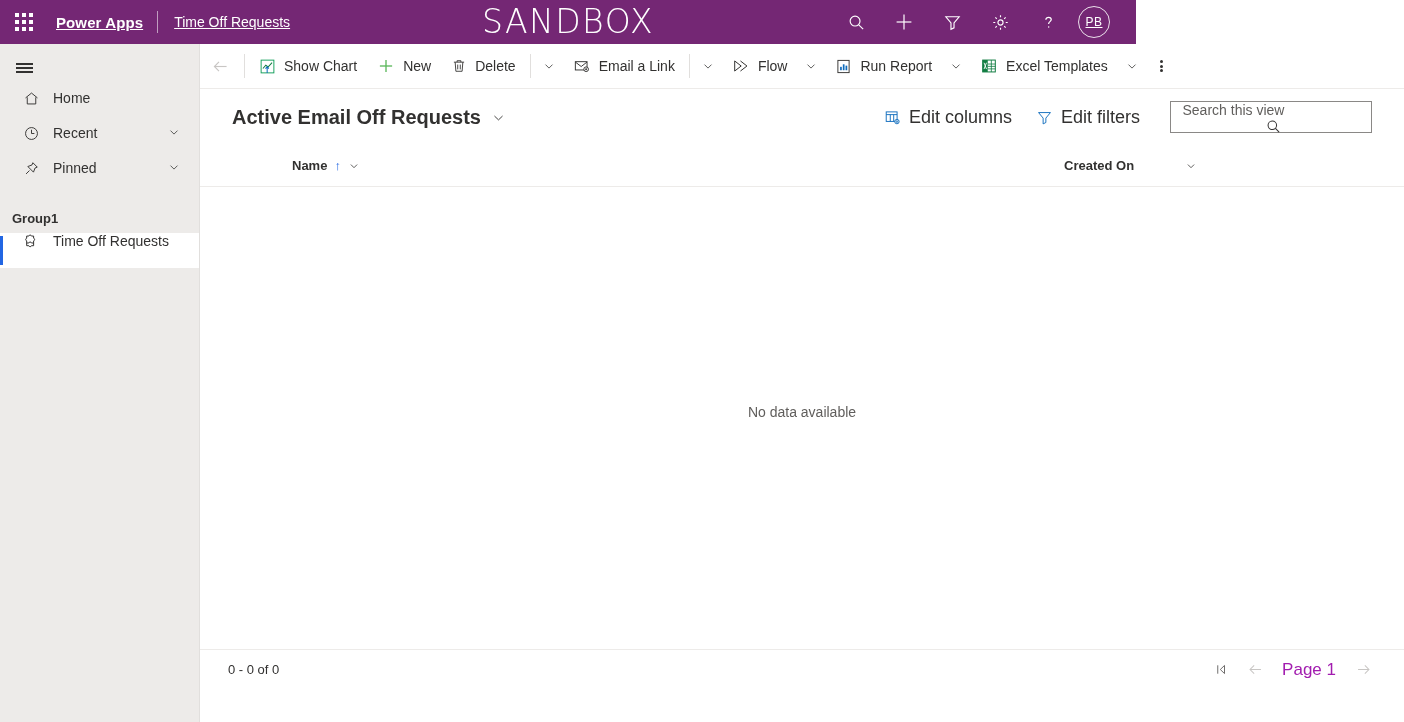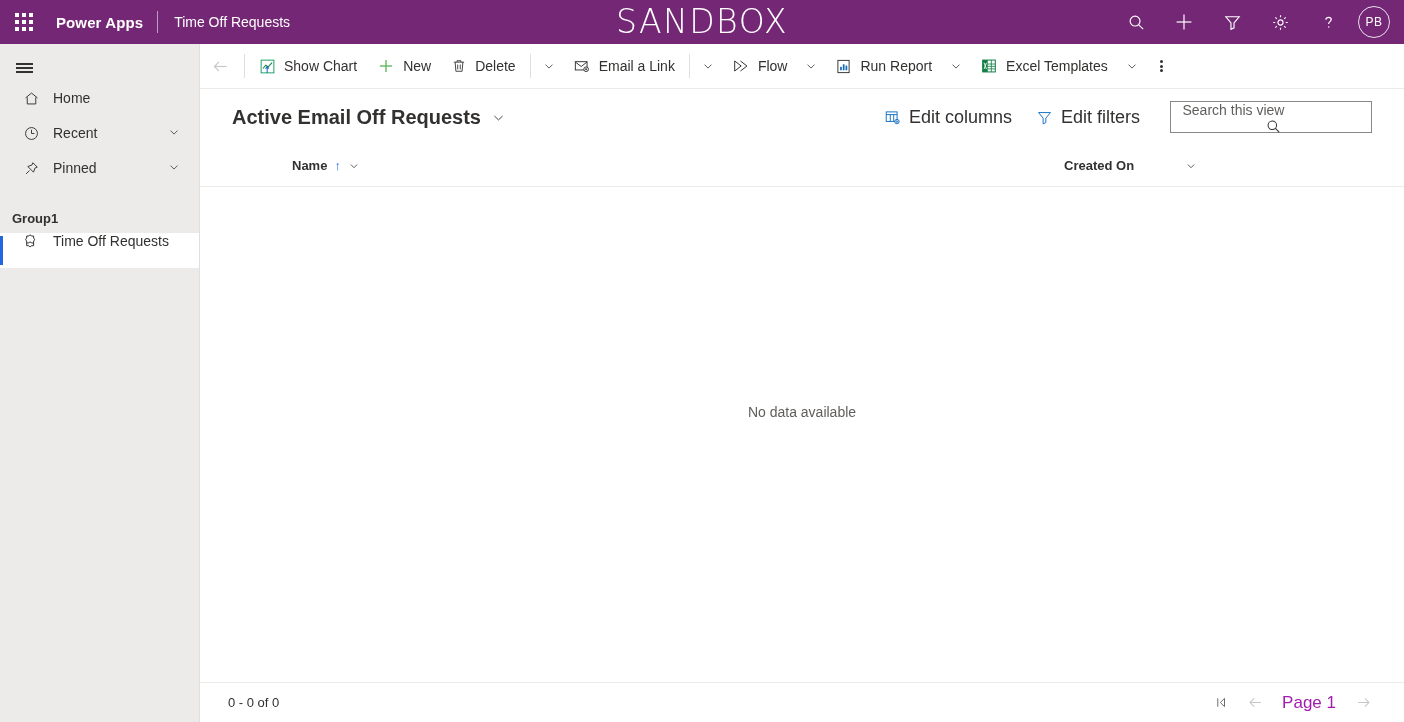--- a/index.html
+++ b/index.html
@@ -8,24 +8,25 @@
     overflow: hidden;
     font-family: "Liberation Sans", sans-serif;
     background: #ffffff;
     color: #323130;
   }
   body { position: relative; }
 
   
   .topbar {
     position: absolute; top: 0; left: 0;
-    width: 1404px; height: 44px;
+    width: 1136px; height: 44px;
     background: #742774;
     display: flex; align-items: center;
     color: #ffffff;
+    text-decoration: underline;
   }
   .waffle {
     width: 48px; height: 44px;
     display: flex; align-items: center; justify-content: center;
     cursor: pointer;
   }
   .waffle-grid {
     display: grid;
     grid-template-columns: repeat(3, 4px);
     grid-template-rows: repeat(3, 4px);
@@ -68,21 +69,21 @@
     width: 48px; height: 44px;
     display: flex; align-items: center; justify-content: center;
     cursor: pointer;
   }
   .tb-icon svg { display: block; }
   .avatar {
     width: 32px; height: 32px; border-radius: 50%;
     border: 1px solid rgba(255,255,255,.85);
     display: flex; align-items: center; justify-content: center;
     font-size: 12px; letter-spacing: .5px;
-    margin-left: 6px; margin-right: 4px;
+    margin-left: 6px; margin-right: 16px;
     cursor: pointer;
     color: #fff;
   }
 
   
   .sidebar {
     position: absolute; top: 44px; left: 0;
     width: 200px; height: 678px;
     background: #edebe9;
     border-right: 1px solid #e1dfdd;
@@ -220,21 +221,21 @@
     background: #ffffff;
   }
   .nodata {
     position: absolute; top: 217px; left: 0; width: 1204px;
     text-align: center;
     font-size: 14px; color: #605e5c;
   }
 
   
   .footer {
-    position: absolute; top: 682px; left: 200px;
+    position: absolute; top: 649px; left: 200px;
     width: 1204px; height: 40px;
     background: #ffffff;
     border-top: 1px solid #edebe9;
     display: flex; align-items: center;
     padding: 0 24px 0 28px;
   }
   .rec-count { font-size: 13px; color: #323130; }
   .pager { margin-left: auto; display: flex; align-items: center; }
   .pg-btn {
     width: 34px; height: 32px;

